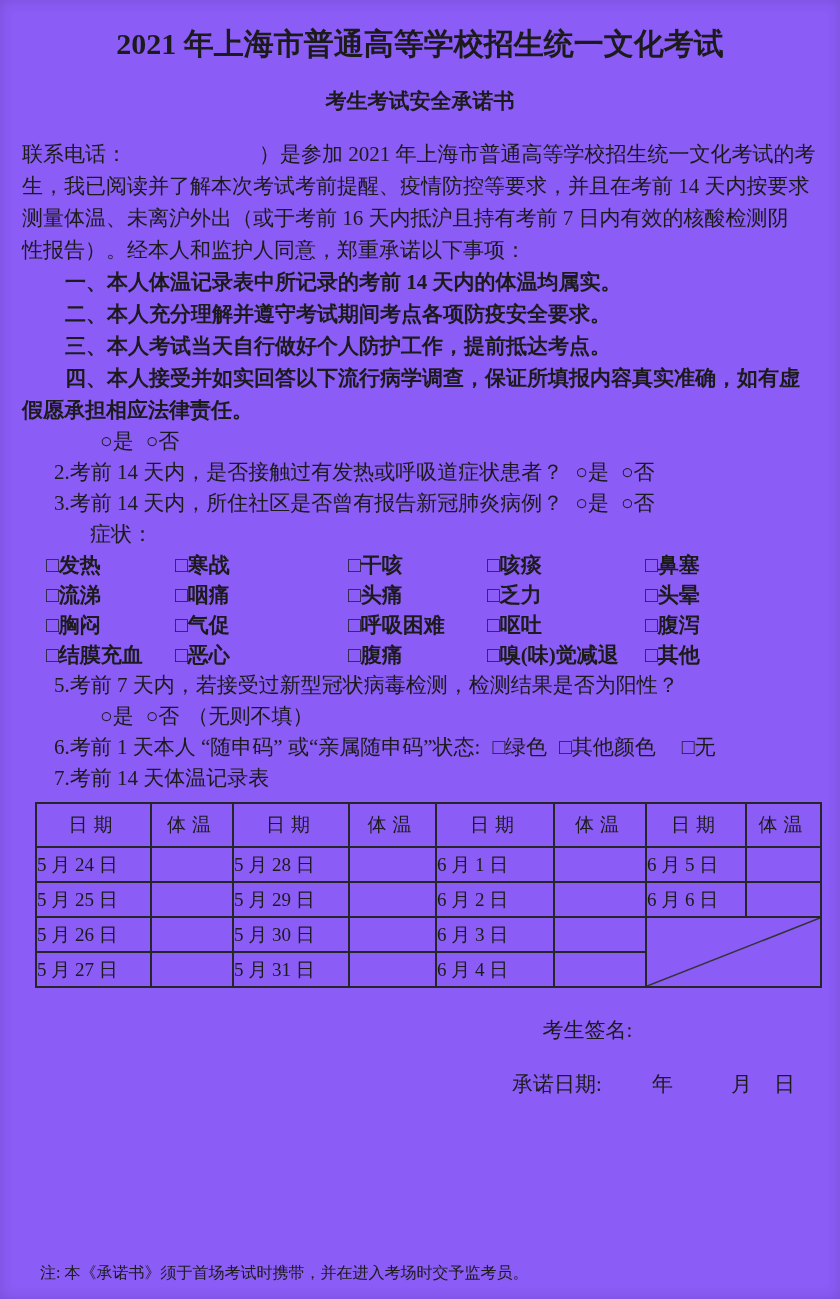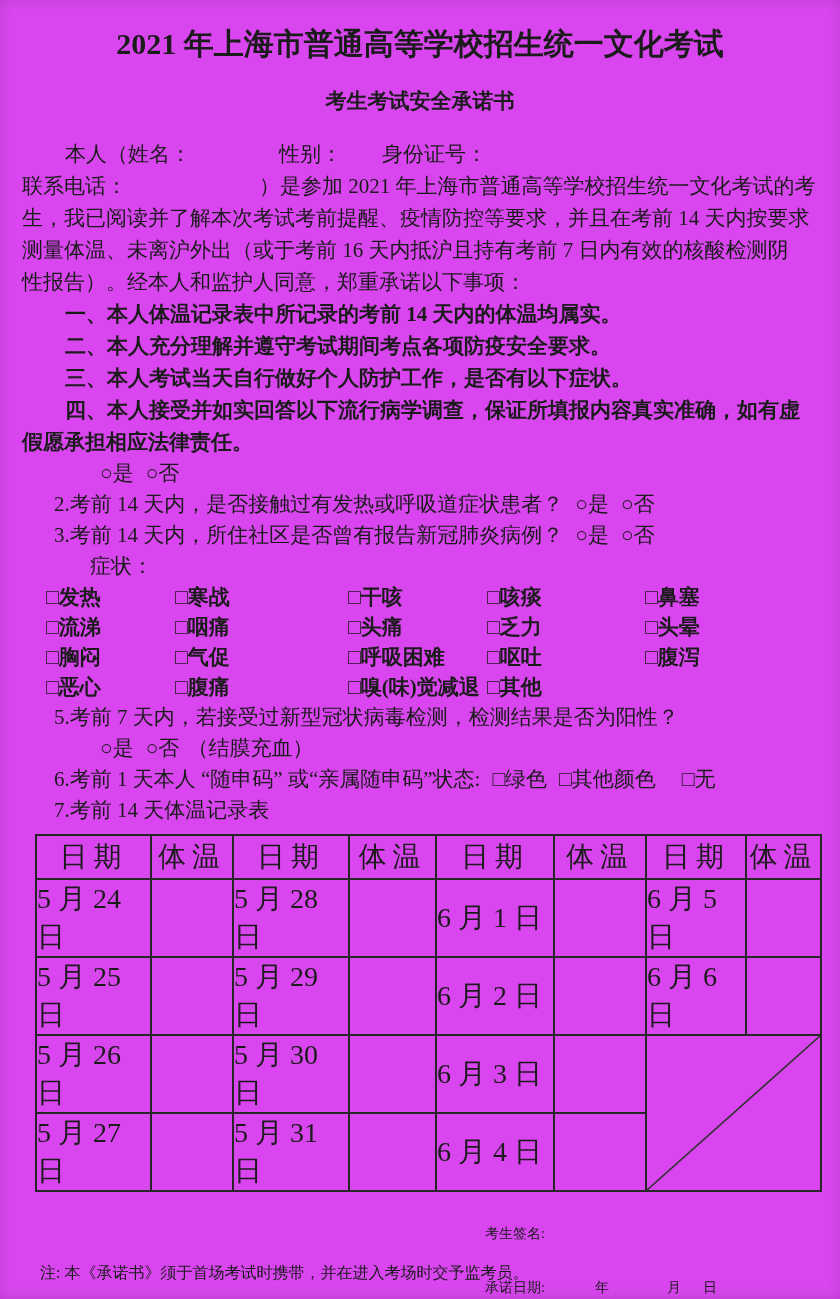--- a/index.html
+++ b/index.html
@@ -1,20 +1,20 @@
 <!DOCTYPE html>
 <html><head>
 <meta charset="utf-8">
 <style>
   html,body{margin:0;padding:0;background:#ffffff;}
   .page{
     position:relative;
     width:840px;height:1299px;
     margin:0 auto;
-    background:#d946ef;
+    background:#8b5cf6;
     box-shadow:inset 0 0 14px rgba(0,0,0,.14);
     font-family:"Liberation Serif","DejaVu Serif",serif;
     color:#1b1b1b;
     overflow:hidden;
   }
   .title1{
     margin:24px 0 0 0;
     text-align:center;
     font-size:30px;font-weight:bold;
     line-height:40px;white-space:nowrap;
@@ -52,66 +52,63 @@
     font-weight:bold;
   }
   table.temp-table{
     margin:8px 0 0 13px;
     border-collapse:collapse;
     width:785px;
     table-layout:fixed;
   }
   .temp-table th,.temp-table td{
     border:2px solid #262626;
-    font-size:28px;font-weight:normal;
+    font-size:19px;font-weight:normal;
     padding:0;
   }
   .temp-table th{height:42px;text-align:center;letter-spacing:6px;}
   .temp-table td{height:33px;}
   .date-cell{text-align:left;padding-left:10px;}
   .c-date1{width:115px;} .c-temp1{width:82px;}
   .c-date2{width:116px;} .c-temp2{width:87px;}
   .c-date3{width:118px;} .c-temp3{width:92px;}
   .c-date4{width:100px;} .c-temp4{width:75px;}
   td.diag-cell{position:relative;padding:0;}
   td.diag-cell svg{position:absolute;inset:0;width:100%;height:100%;display:block;}
-  .sig-block{margin-top:26px;margin-left:463px;font-size:14px;}
+  .sig-block{margin-top:26px;margin-left:463px;font-size:21px;text-align:center;}
   .sig-line{line-height:32px;white-space:nowrap;}
   .sig-date{margin-top:22px;}
   .sp-year{margin-left:50px;}
   .sp-month{margin-left:58px;}
   .sp-day{margin-left:22px;}
   .footer-note{
     position:absolute;left:40px;bottom:12px;
     font-size:16px;line-height:28px;white-space:nowrap;
   }
 </style>
 </head>
 <body>
 
 <div class="page">
 
   <div class="title1">2021 年上海市普通高等学校招生统一文化考试</div>
   <div class="title2">考生考试安全承诺书</div>
 
   <div class="content">
 
-    <div class="line indent">
-      <span>本人（姓名：</span><span class="blank w88"></span><span>性别：</span><span class="blank w40"></span><span>身份证号：</span>
-    </div>
     <div class="line">
       <span>联系电话：</span><span class="blank w132"></span><span>）是参加 2021 年上海市普通高等学校招生统一文化考试的考</span>
     </div>
     <div class="line">生，我已阅读并了解本次考试考前提醒、疫情防控等要求，并且在考前 14 天内按要求</div>
     <div class="line">测量体温、未离沪外出（或于考前 16 天内抵沪且持有考前 7 日内有效的核酸检测阴</div>
     <div class="line">性报告）。经本人和监护人同意，郑重承诺以下事项：</div>
 
     <div class="line bold indent">一、本人体温记录表中所记录的考前 14 天内的体温均属实。</div>
     <div class="line bold indent">二、本人充分理解并遵守考试期间考点各项防疫安全要求。</div>
-    <div class="line bold indent">三、本人考试当天自行做好个人防护工作，是否有以下症状。</div>
+    <div class="line bold indent">三、本人考试当天自行做好个人防护工作，提前抵达考点。</div>
     <div class="line bold indent">四、本人接受并如实回答以下流行病学调查，保证所填报内容真实准确，如有虚</div>
     <div class="line bold">假愿承担相应法律责任。</div>
 
     <div class="q-options">
       <span>○是</span><span class="opt">○否</span>
     </div>
 
     <div class="q-line">
       <span>2.考前 14 天内，是否接触过有发热或呼吸道症状患者？</span><span class="opt">○是</span><span class="opt">○否</span>
     </div>
@@ -131,31 +128,32 @@
       <span>□流涕</span>
       <span>□咽痛</span>
       <span>□头痛</span>
       <span>□乏力</span>
       <span>□头晕</span>
       <span>□胸闷</span>
       <span>□气促</span>
       <span>□呼吸困难</span>
       <span>□呕吐</span>
       <span>□腹泻</span>
+      <span>□结膜充血</span>
       <span>□恶心</span>
       <span>□腹痛</span>
       <span>□嗅(味)觉减退</span>
       <span>□其他</span>
     </div>
 
     <div class="q-line">
       <span>5.考前 7 天内，若接受过新型冠状病毒检测，检测结果是否为阳性？</span>
     </div>
     <div class="q-options">
-      <span>○是</span><span class="opt">○否</span><span class="paren-note">（结膜充血）</span>
+      <span>○是</span><span class="opt">○否</span><span class="paren-note">（无则不填）</span>
     </div>
 
     <div class="q-line">
       <span>6.考前 1 天本人 “随申码” 或“亲属随申码”状态:</span><span class="opt">□绿色</span><span class="opt">□其他颜色</span><span class="opt-wide">□无</span>
     </div>
 
     <div class="q-line">7.考前 14 天体温记录表</div>
 
     <table class="temp-table">
       <colgroup>

